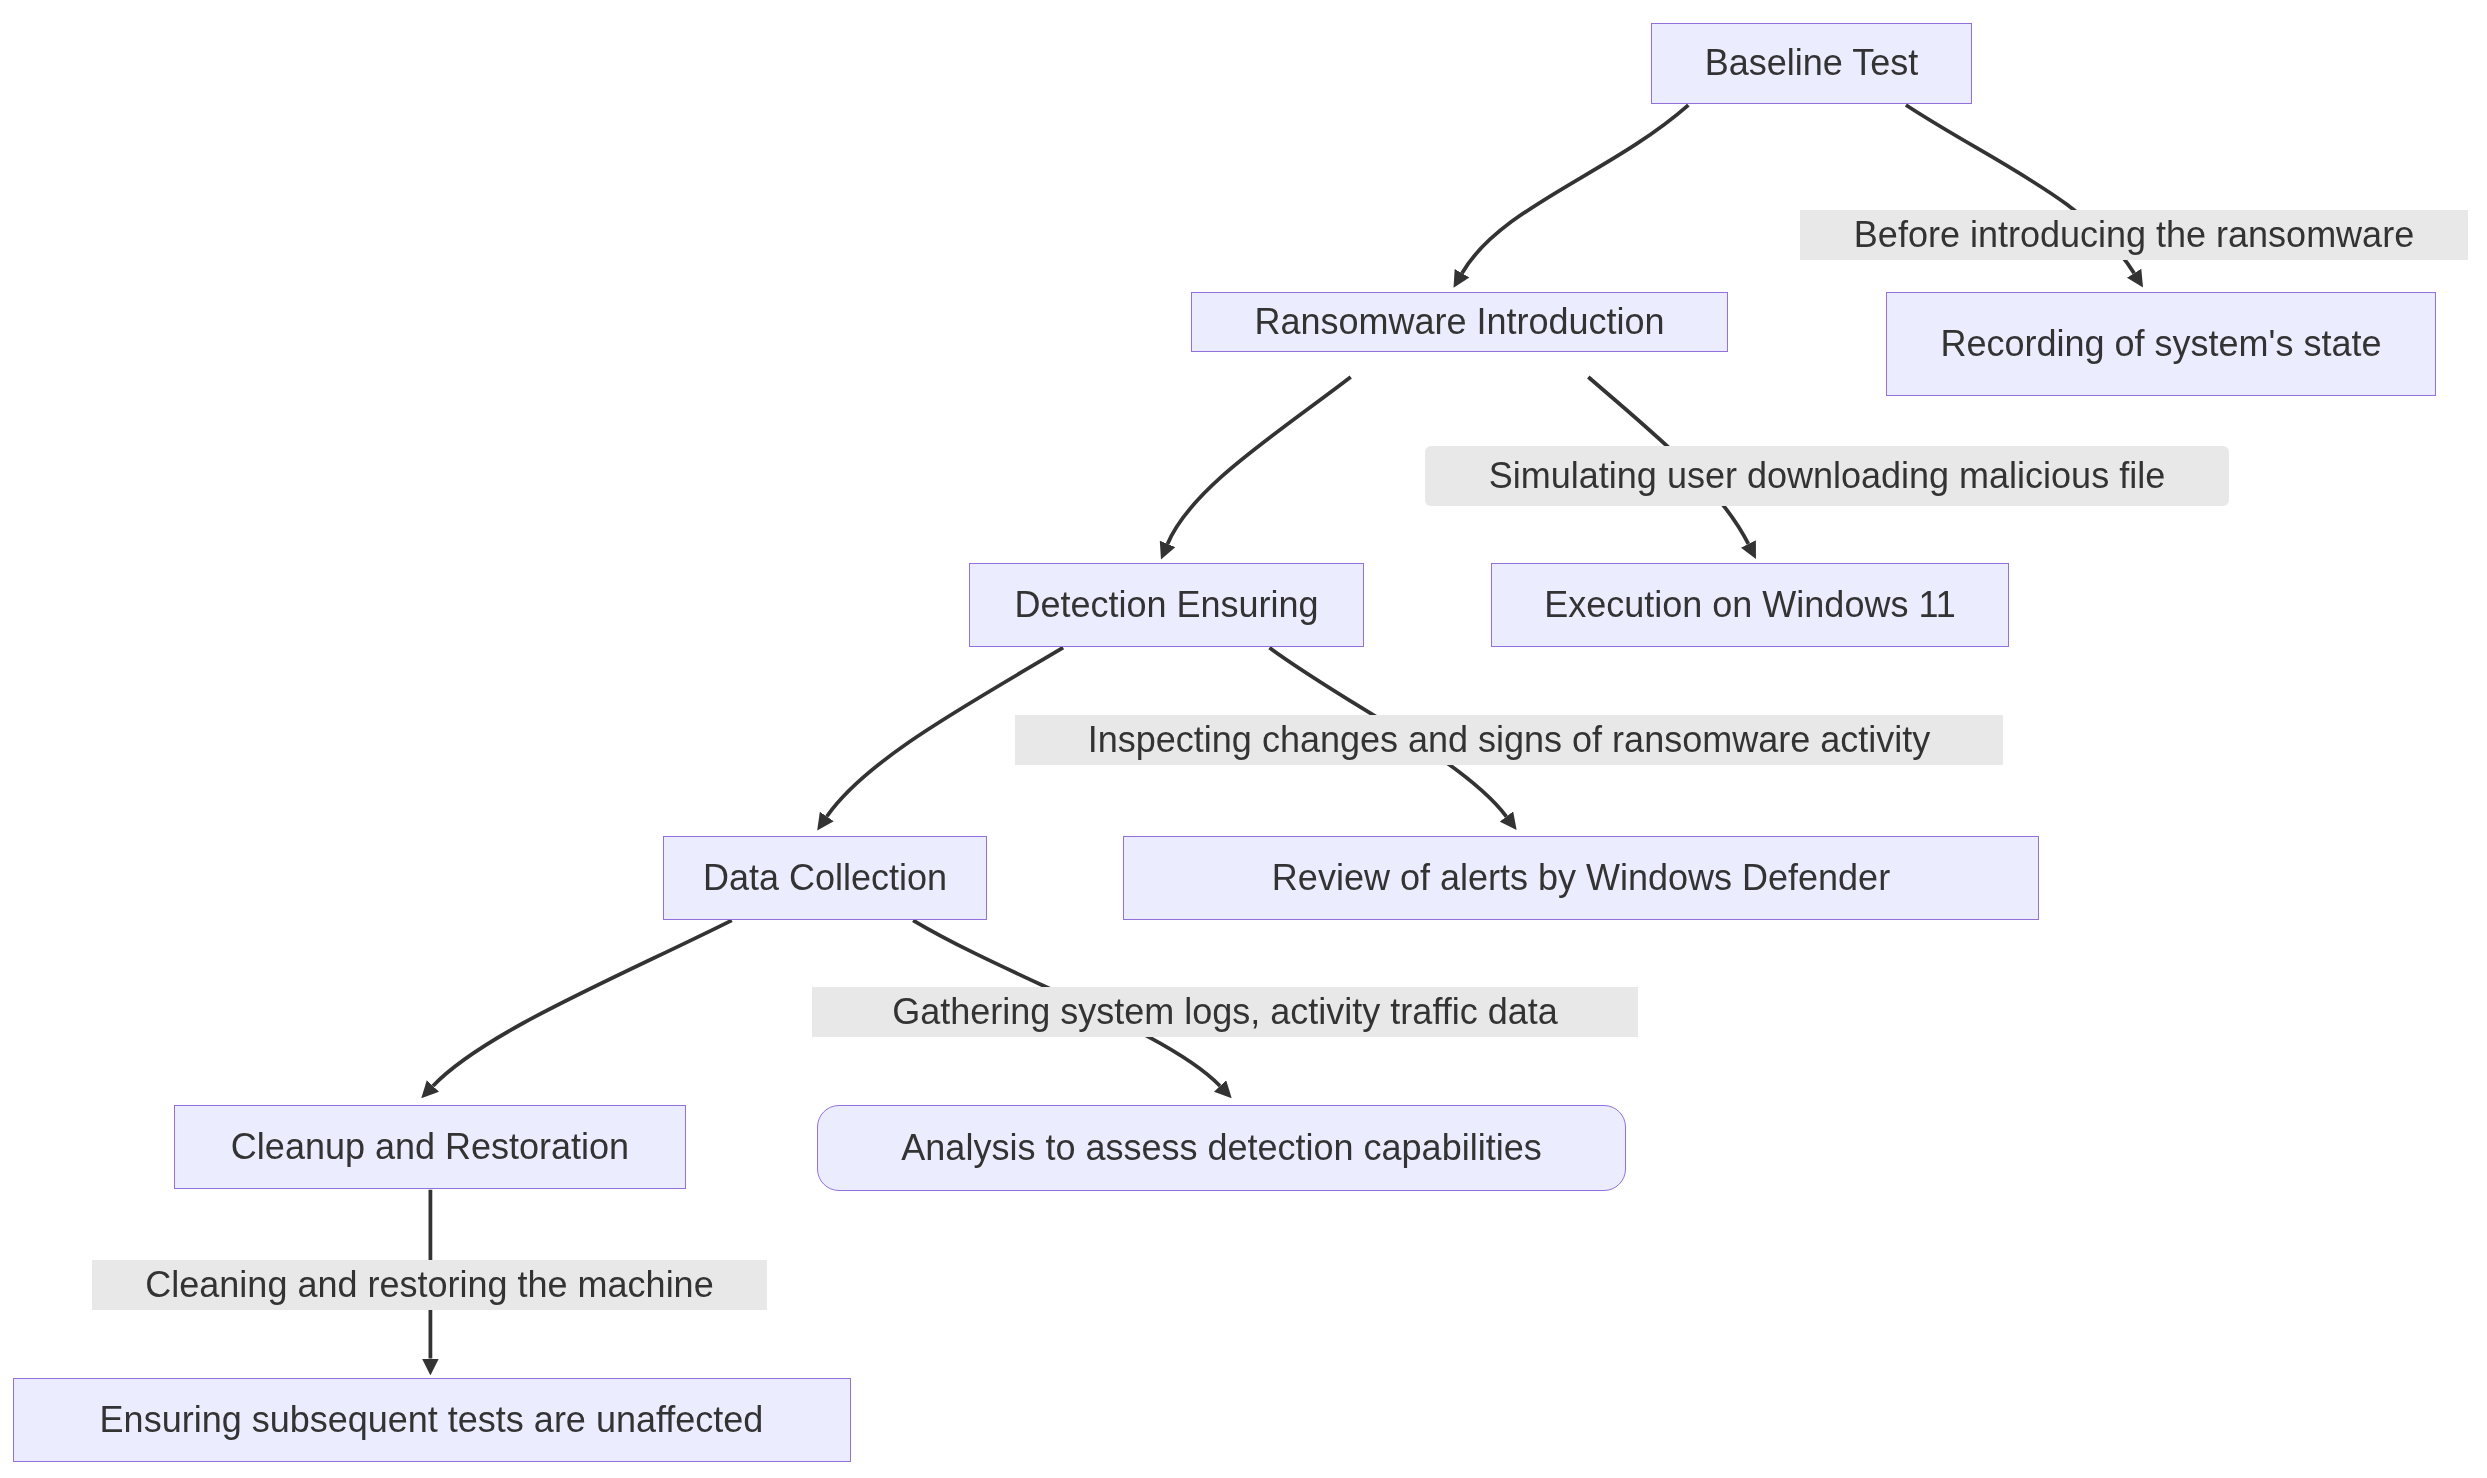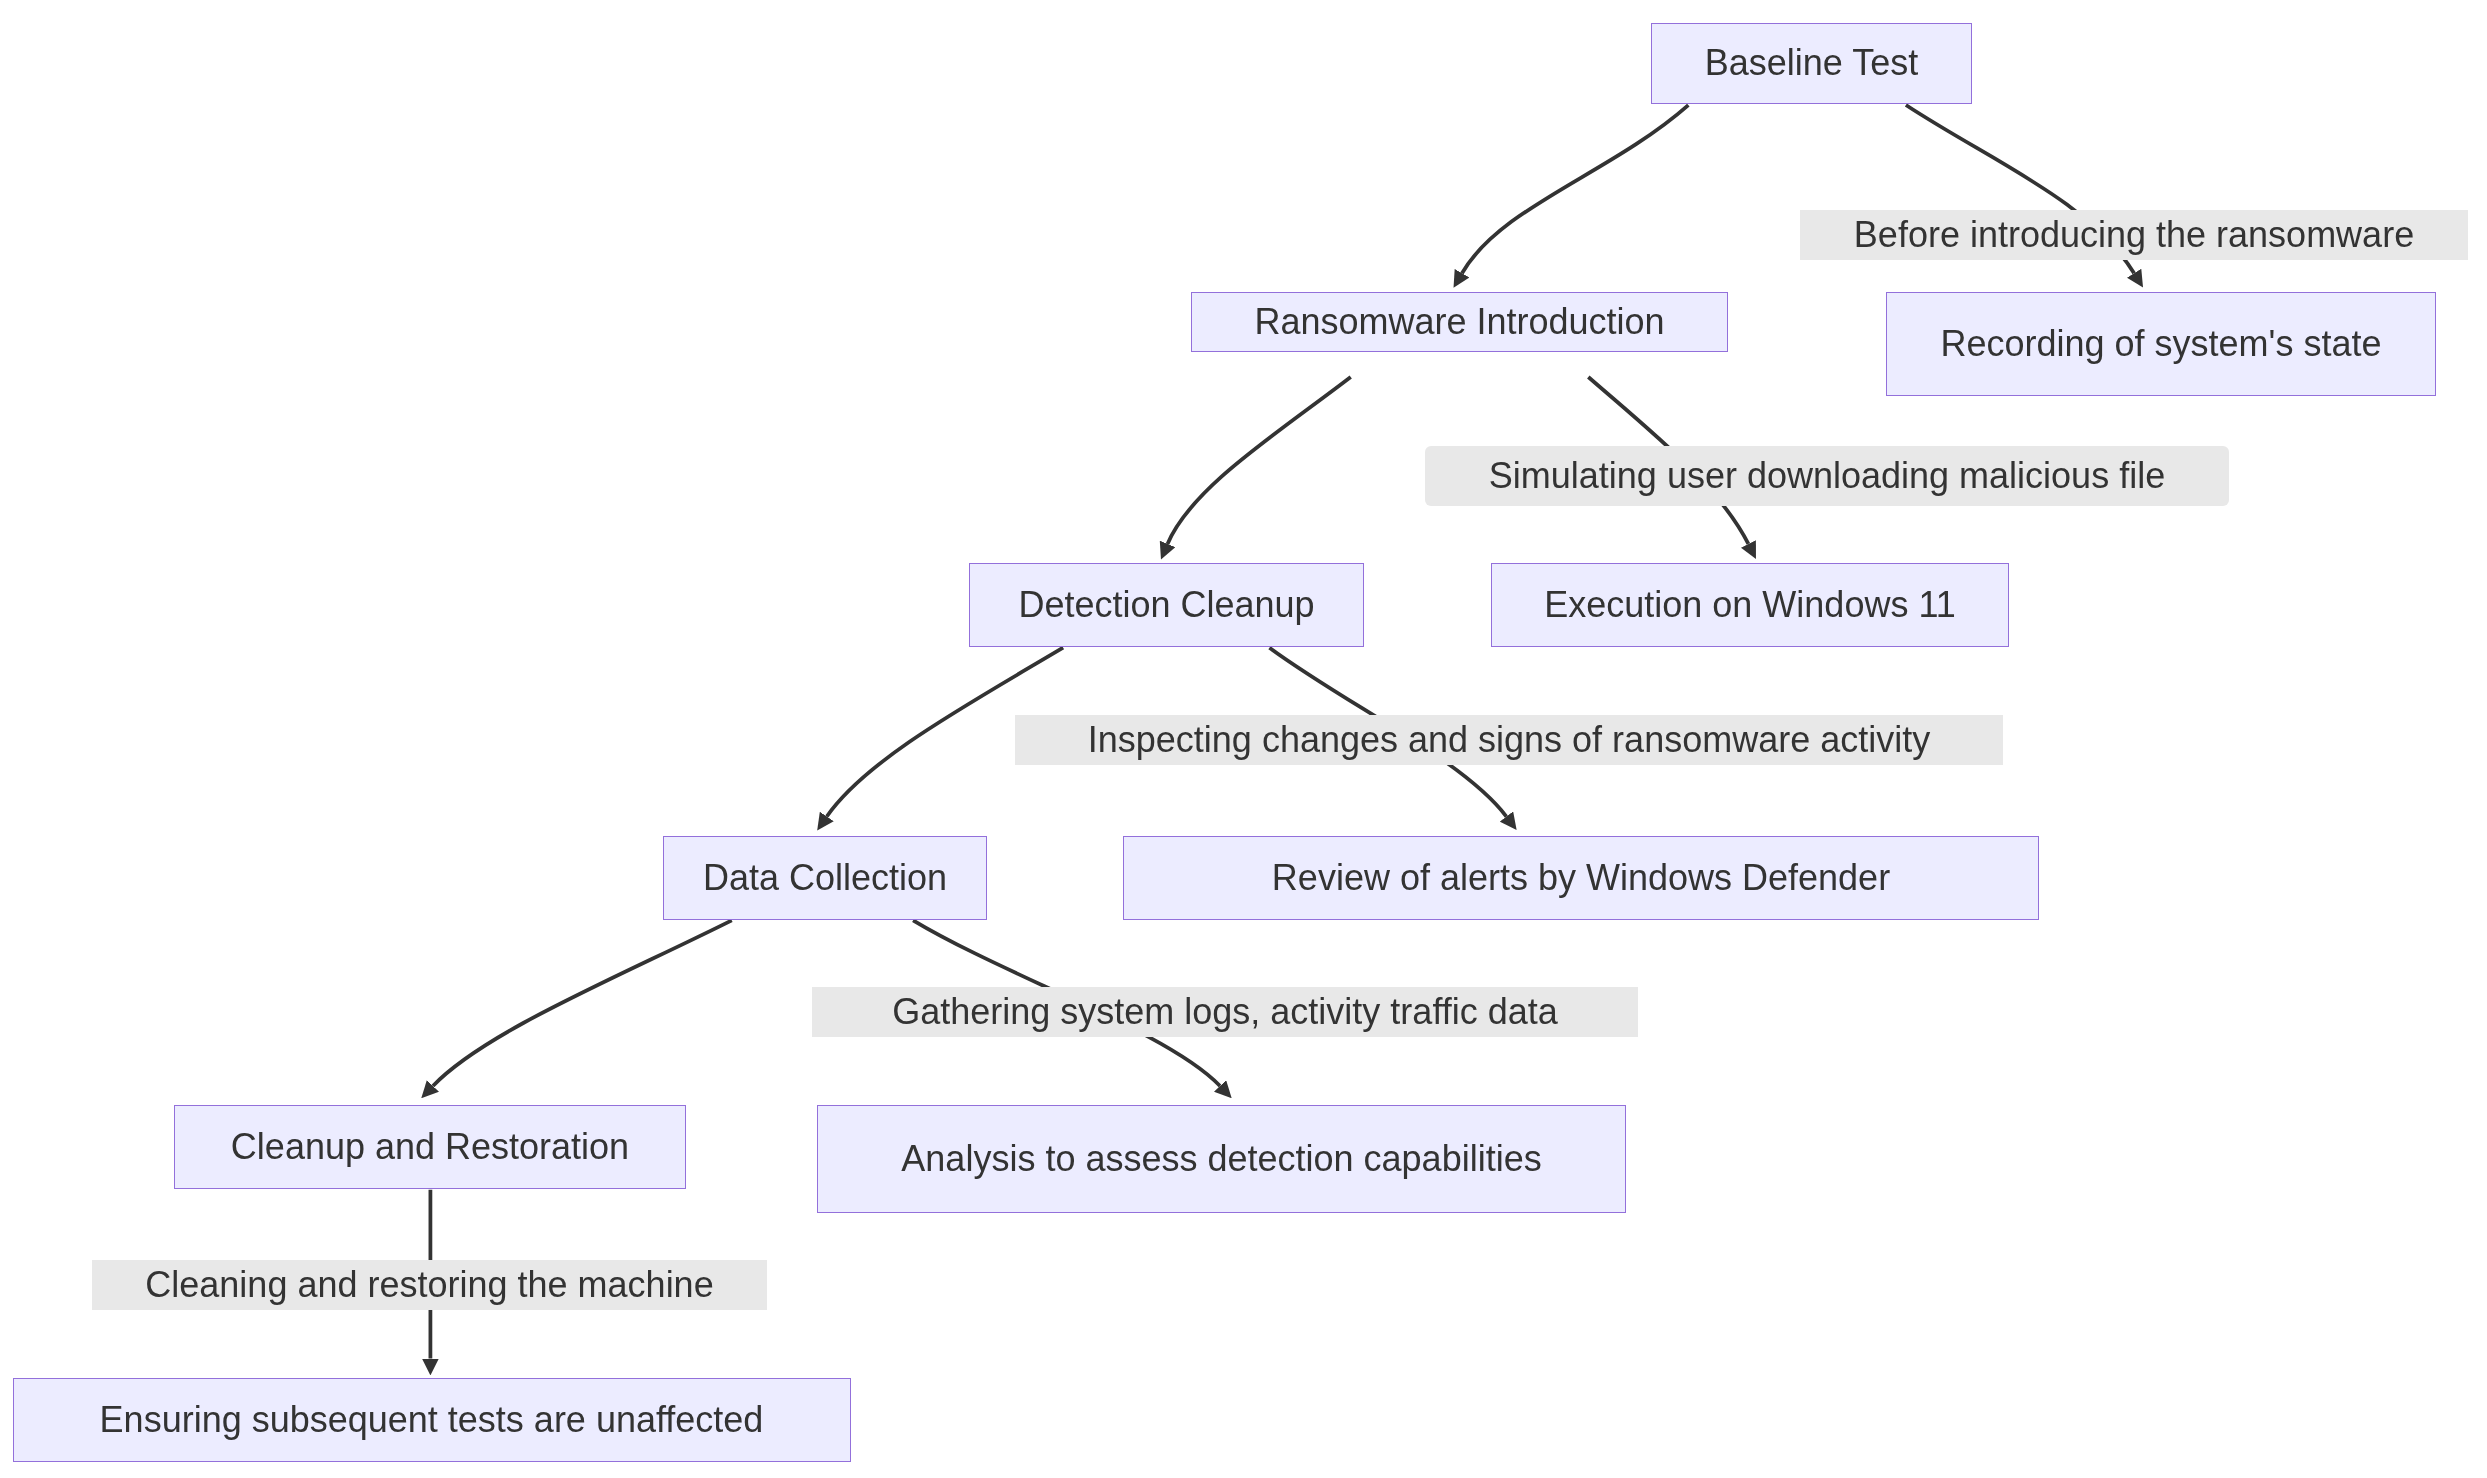--- a/index.html
+++ b/index.html
@@ -77,22 +77,22 @@
 
   <div class="edge-label" style="left:1800px; top:174px; width:668px; height:50px;margin-top:36px;">Before introducing the ransomware</div>
   <div class="edge-label" style="left:1425px; top:446px; width:804px; height:60px;border-radius:6px;">Simulating user downloading malicious file</div>
   <div class="edge-label" style="left:1015px; top:715px; width:988px; height:50px;">Inspecting changes and signs of ransomware activity</div>
   <div class="edge-label" style="left:812px; top:987px; width:826px; height:50px;">Gathering system logs, activity traffic data</div>
   <div class="edge-label" style="left:92px; top:1260px; width:675px; height:50px;">Cleaning and restoring the machine</div>
 
   <div class="node" style="left:1651px; top:22.5px; width:321px; height:81px;">Baseline Test</div>
   <div class="node" style="left:1191px; top:292px; width:537px; height:60px;">Ransomware Introduction</div>
   <div class="node" style="left:1862px; top:292px; width:550px; height:104px;margin-left:24px;">Recording of system's state</div>
-  <div class="node" style="left:969px; top:563px; width:395px; height:84px;">Detection Cleanup</div>
+  <div class="node" style="left:969px; top:563px; width:395px; height:84px;">Detection Ensuring</div>
   <div class="node" style="left:1491px; top:563px; width:518px; height:84px;">Execution on Windows 11</div>
   <div class="node" style="left:663px; top:836px; width:324px; height:84px;">Data Collection</div>
   <div class="node" style="left:1123px; top:836px; width:916px; height:84px;">Review of alerts by Windows Defender</div>
   <div class="node" style="left:174px; top:1105px; width:512px; height:84px;">Cleanup and Restoration</div>
-  <div class="node" style="left:817px; top:1105px; width:809px; height:108px;">Analysis to assess detection capabilities</div>
+  <div class="node" style="left:817px; top:1105px; width:809px; height:86px;border-radius:22px;">Analysis to assess detection capabilities</div>
   <div class="node" style="left:12.5px; top:1378px; width:838px; height:84px;">Ensuring subsequent tests are unaffected</div>
 
 </div>
 
 
 </body></html>

